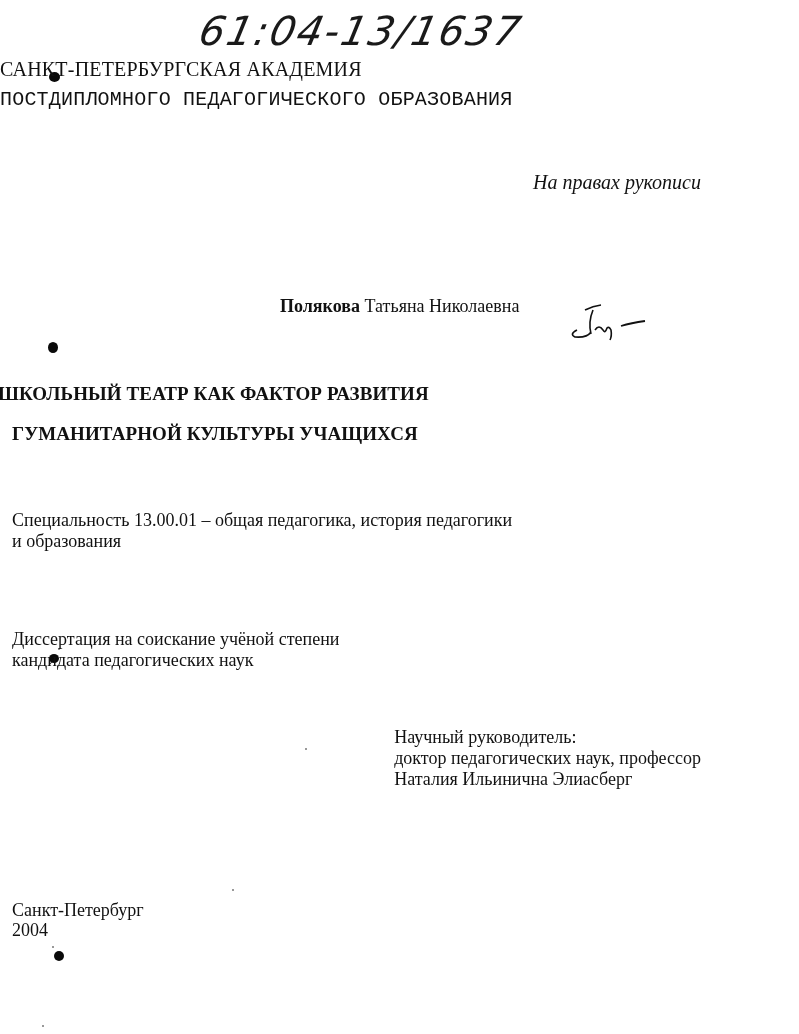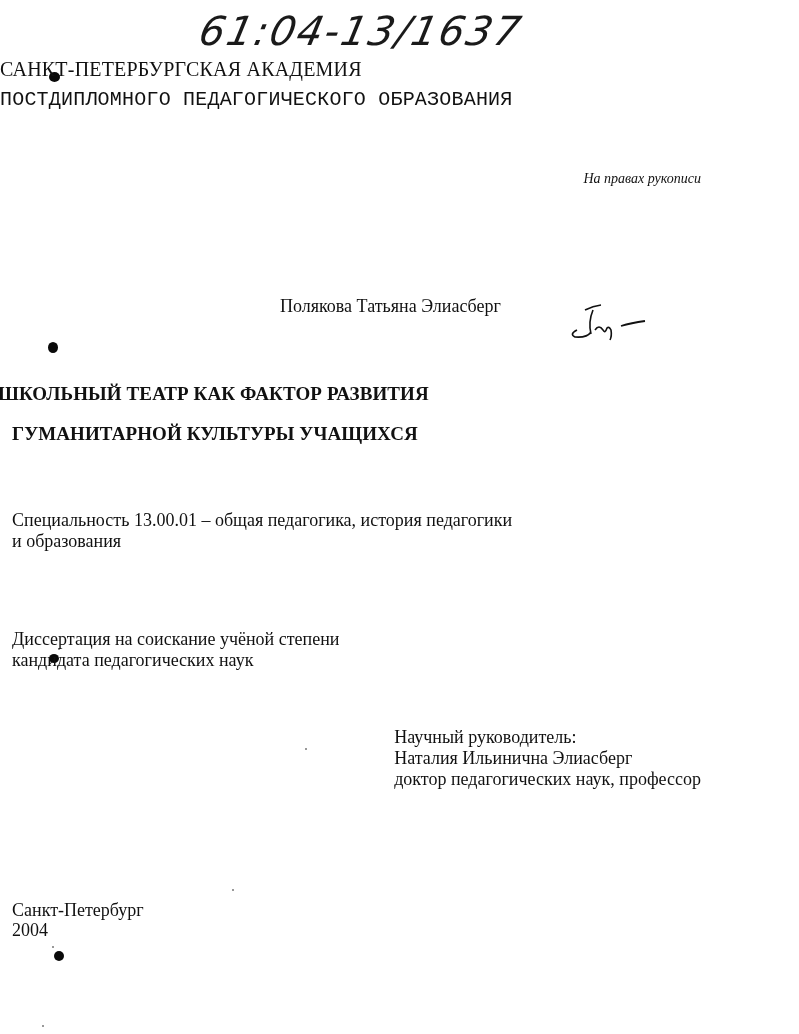--- a/index.html
+++ b/index.html
@@ -37,31 +37,31 @@
     }
     .inst {
       font-size: 20px;
       letter-spacing: 0.2px;
     }
     .rights {
       position: absolute;
       right: 98px;
       top: 171px;
       font-style: italic;
-      font-size: 14px;
+      font-size: 20px;
       white-space: nowrap;
     }
     .author {
       position: absolute;
       left: 280px;
       top: 296px;
       font-size: 18px;
       white-space: nowrap;
     }
-    .author b { font-weight: normal; }
+    .author b { font-weight: bold; }
     .signature {
       position: absolute;
       left: 555px;
       top: 300px;
       width: 95px;
       height: 45px;
     }
     .title {
       font-weight: bold;
       font-size: 19px;
@@ -103,39 +103,39 @@
 <div class="speck" style="left:232px; top:889px;"></div>
 <div class="speck" style="left:42px; top:1025px;"></div>
 
 <div class="center-line inst" style="top:58px;">САНКТ-ПЕТЕРБУРГСКАЯ АКАДЕМИЯ</div>
 <div class="center-line inst" style="top:88px;font-family:Liberation Mono, monospace;">ПОСТДИПЛОМНОГО ПЕДАГОГИЧЕСКОГО ОБРАЗОВАНИЯ</div>
 
 <div class="rights">На правах рукописи</div>
 
 <div class="author">
   <b>Полякова</b>
-  <span>Татьяна Элиасберг</span>
+  <span>Татьяна Николаевна</span>
 </div>
 
 <svg class="signature" viewBox="0 0 95 45">
   <path d="M30 10 Q38 6 46 5" stroke="#111" stroke-width="1.6" fill="none"></path>
   <path d="M38 10 Q33 22 36 34 M22 30 Q14 34 20 37 Q32 38 36 32" stroke="#111" stroke-width="1.6" fill="none"></path>
   <path d="M40 30 Q44 24 48 30 Q50 34 52 28 Q54 26 56 30 Q57 36 55 40" stroke="#111" stroke-width="1.6" fill="none"></path>
   <path d="M66 26 Q76 23 90 21" stroke="#111" stroke-width="1.8" fill="none"></path>
 </svg>
 
 <div class="center-line title" style="top:383px; left:-2px;">ШКОЛЬНЫЙ ТЕАТР КАК ФАКТОР РАЗВИТИЯ</div>
 <div class="center-line title" style="top:423px; left:12px;">ГУМАНИТАРНОЙ КУЛЬТУРЫ УЧАЩИХСЯ</div>
 
 <div class="center-line body-text" style="top:510px; left:12px;">Специальность 13.00.01 – общая педагогика, история педагогики</div>
 <div class="center-line body-text" style="top:531px; left:12px;">и образования</div>
 
 <div class="center-line body-text" style="top:629px; left:12px;">Диссертация на соискание учёной степени</div>
 <div class="center-line body-text" style="top:650px; left:12px;">кандидата педагогических наук</div>
 
 <div class="right-block" style="top:727px;">
   <div>Научный руководитель:</div>
+  <div>доктор педагогических наук, профессор</div>
   <div>Наталия Ильинична Элиасберг</div>
-  <div>доктор педагогических наук, профессор</div>
 </div>
 
 <div class="center-line body-text" style="top:900px; left:12px;">Санкт-Петербург</div>
 <div class="center-line body-text" style="top:920px; left:12px;">2004</div>
 
 </body></html>

